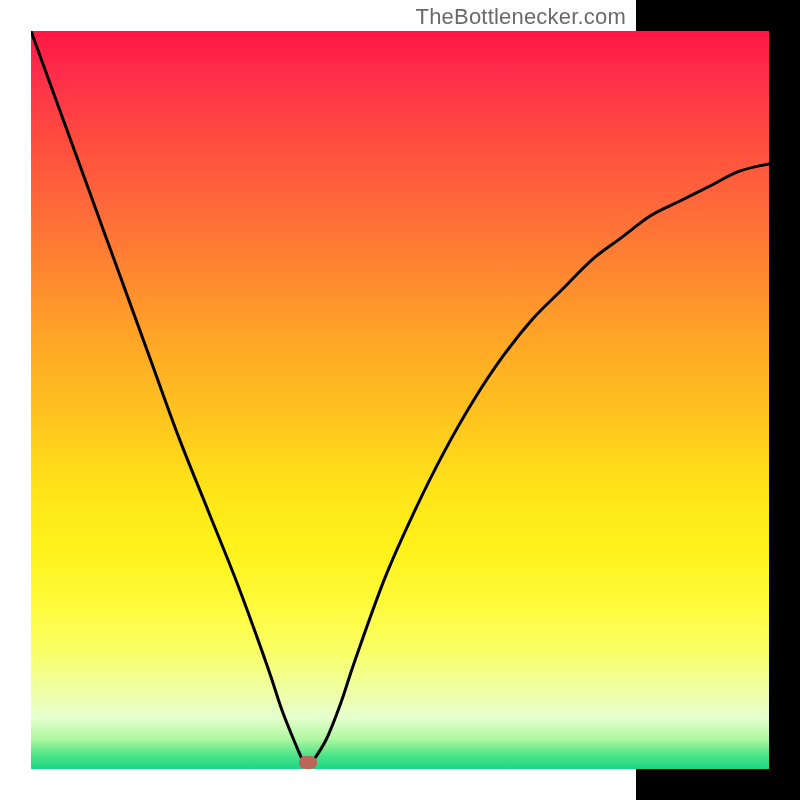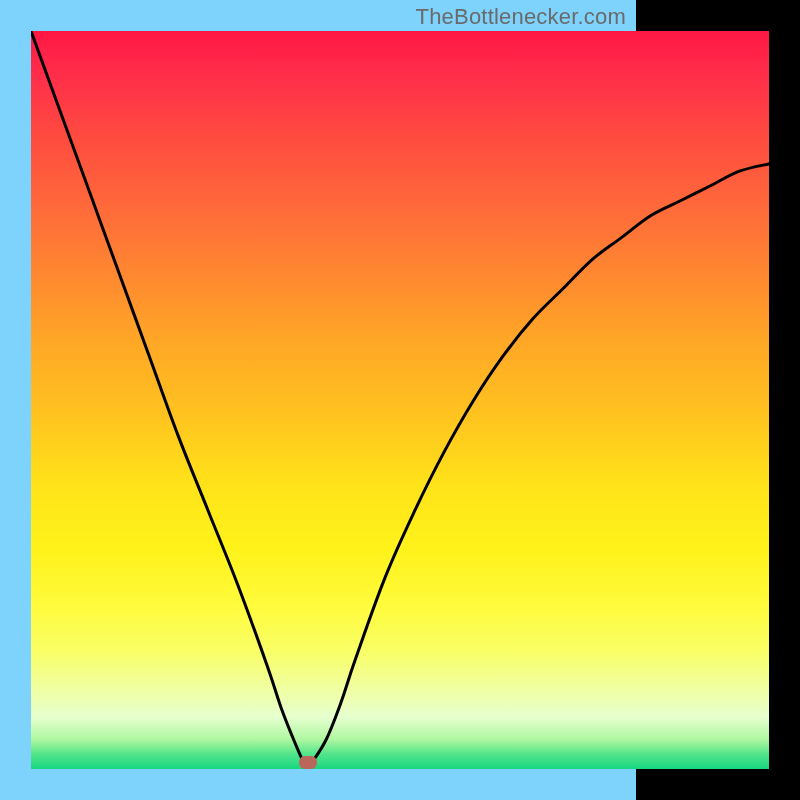--- a/index.html
+++ b/index.html
@@ -6,21 +6,21 @@
   body {
     width: 800px;
     height: 800px;
     background: #000;
     position: relative;
     font-family: Arial, Helvetica, sans-serif;
   }
   .outer {
     width: 636px;
     height: 800px;
-    background: #7dd3fc;
+    background: #ffffff;
     position: relative;
   }
   .watermark {
     position: absolute;
     top: 4px;
     right: 10px;
     color: #6a6a6a;
     font-size: 22px;
     letter-spacing: 0.2px;
     z-index: 10;

